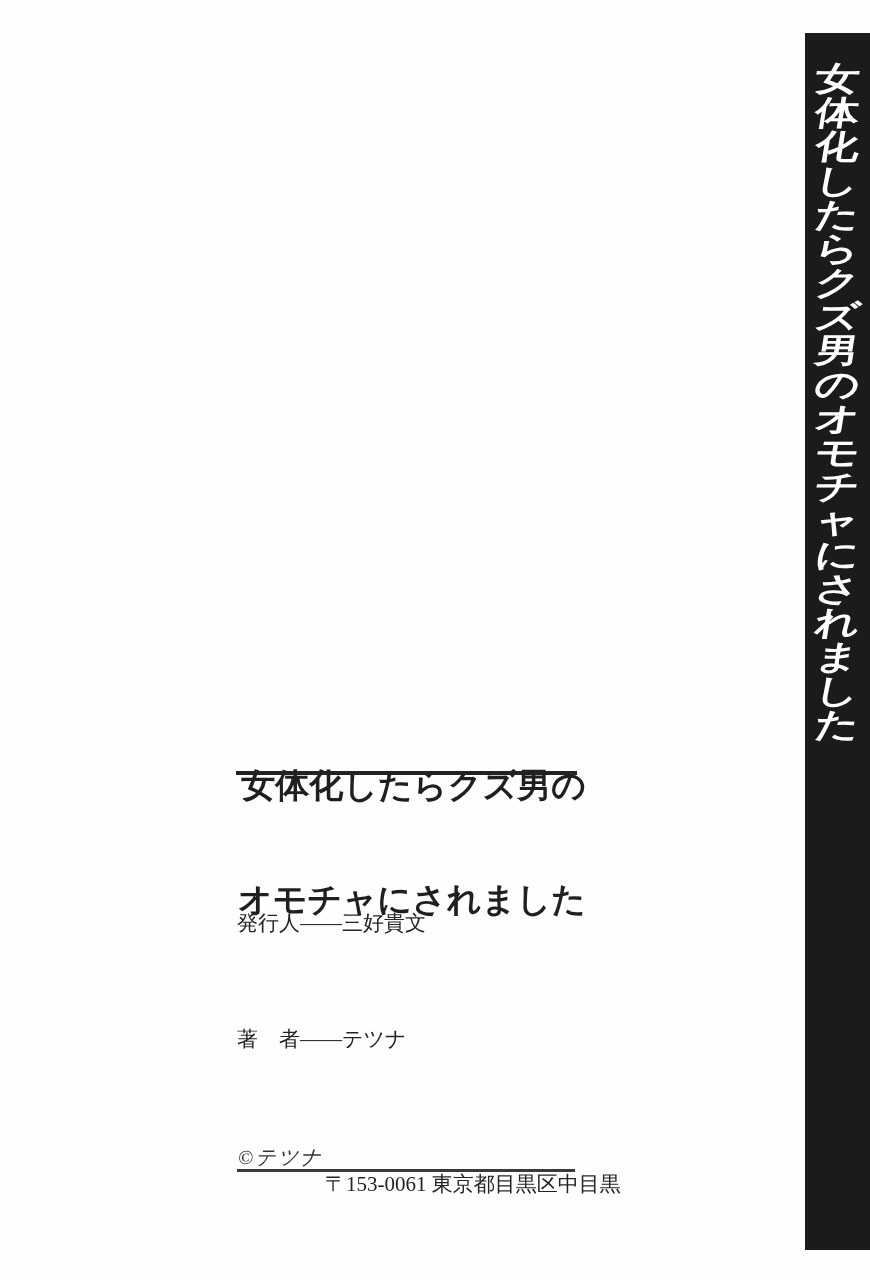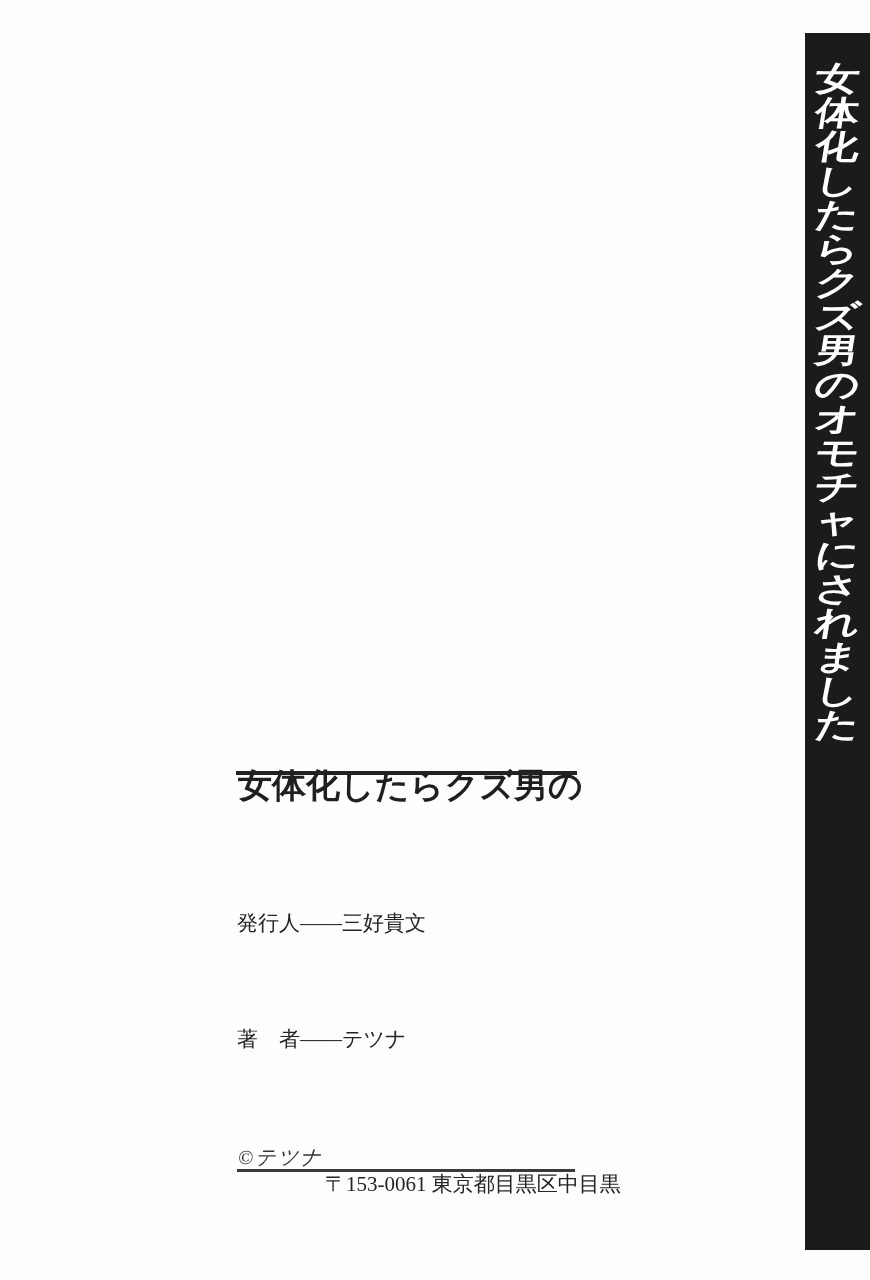--- a/index.html
+++ b/index.html
@@ -136,20 +136,21 @@
         <span class="v-char">さ</span>
         <span class="v-char">れ</span>
         <span class="v-char">ま</span>
         <span class="v-char">し</span>
         <span class="v-char">た</span>
       </div>
   </div>
 
   <div class="title-block">
     <div>女体化したらクズ男の</div>
+    <div>オモチャにされました</div>
   </div>
   <div class="title-rule"></div>
 
   <div class="colophon">
     <div class="c-row"><span>発行人</span><span class="c-dash">——</span><span>三好貴文</span></div>
 
     <div class="c-row"><span>著　者</span><span class="c-dash">——</span><span>テツナ</span></div>
 
 
     <div class="c-row c-indent-postal">〒153-0061 東京都目黒区中目黒</div>

